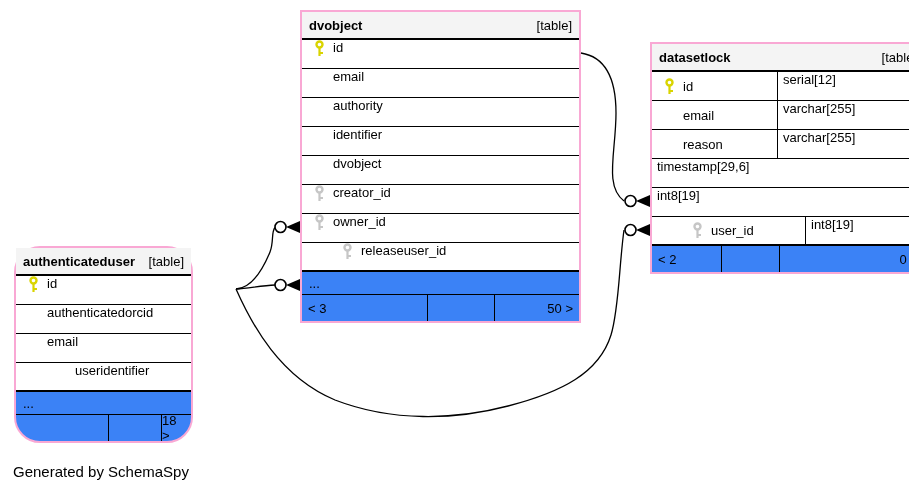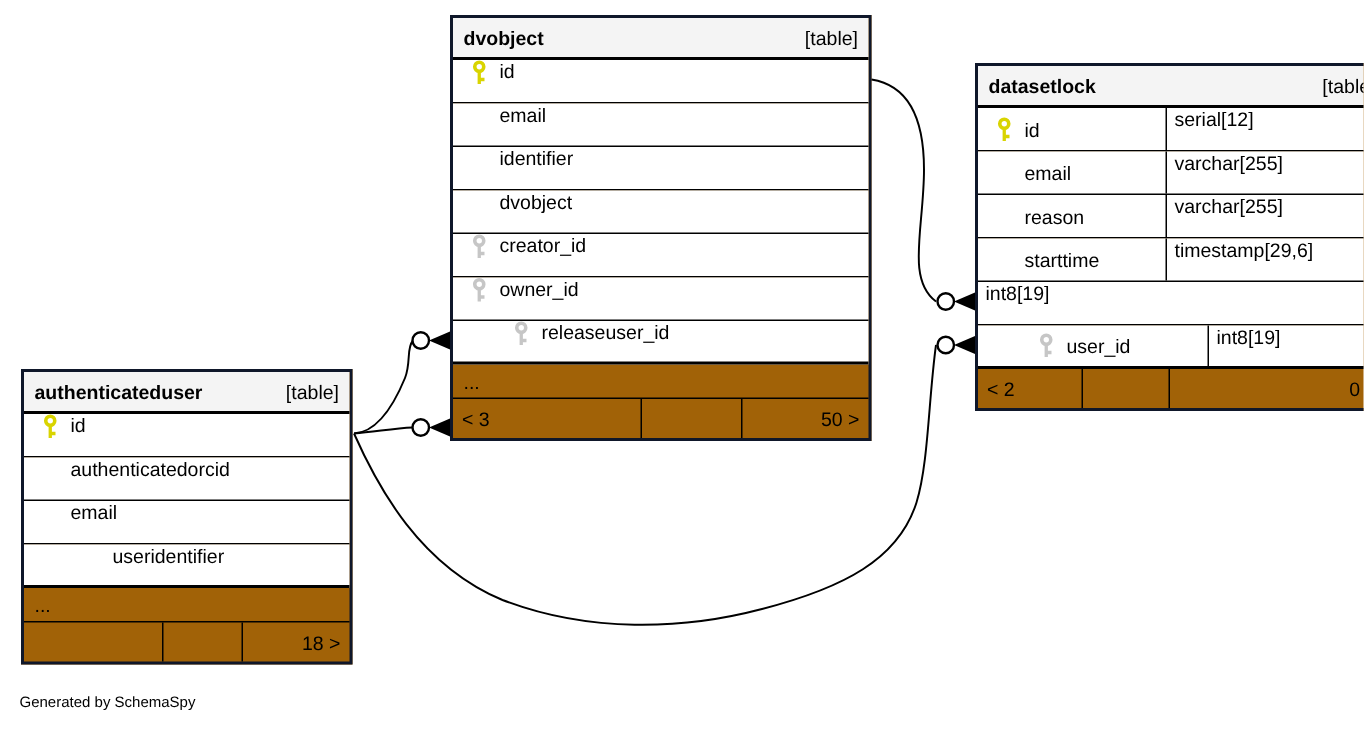--- a/index.html
+++ b/index.html
@@ -2,21 +2,21 @@
 <html><head>
 <meta charset="utf-8">
 <style>
   html,body{margin:0;padding:0;}
   body{
     width:909px;height:495px;position:relative;background:#ffffff;
     font-family:"Liberation Sans",sans-serif;font-size:13px;color:#000;
     overflow:hidden;
   }
   .db-table{
-    position:absolute;background:#a16207;border:2px solid #0f172a;
+    position:absolute;background:#3b82f6;border:2px solid #f9a8d4;
     box-sizing:border-box;z-index:1;
   }
   .tbl-header{
     display:flex;justify-content:space-between;align-items:center;
     height:28px;padding:0 7px;background:#f4f4f4;border-bottom:2px solid #000;
     box-sizing:border-box;
   }
   .tbl-name{font-weight:bold;}
   .tbl-badge{font-weight:normal;}
   .tbl-row{
@@ -41,21 +41,21 @@
   .fcell{
     display:flex;align-items:center;height:100%;box-sizing:border-box;
     border-right:1px solid #000;
   }
   .fcell.last{border-right:none;flex:1;}
   .fcell .fl{padding-left:6px;}
   .fcell .fr{margin-left:auto;padding-right:6px;}
   .overlay{
     position:absolute;left:0;top:0;z-index:5;pointer-events:none;
   }
-  .gen-note{position:absolute;left:13px;top:463px;font-size:10px;z-index:2;}
+  .gen-note{position:absolute;left:13px;top:463px;font-size:15px;z-index:2;}
 </style>
 </head>
 <body>
 
 <div class="db-table" style="left:300px;top:10px;width:281px;">
   <div class="tbl-header">
     <span class="tbl-name">dvobject</span>
     <span class="tbl-badge">[table]</span>
   </div>
   <div class="tbl-row">
@@ -63,20 +63,24 @@
       <svg width="11" height="17" viewBox="0 0 11 17">
           <circle cx="5.5" cy="4.5" r="3" fill="none" stroke="#d9d400" stroke-width="2.4"></circle>
           <path d="M5.5,7.5 L5.5,16 M5.5,13 L9,13" stroke="#d9d400" stroke-width="2.2" fill="none"></path>
         </svg>
     </span>
     <span>id</span>
   </div>
   <div class="tbl-row">
     <span class="key-slot"></span>
     <span>email</span>
+  </div>
+  <div class="tbl-row">
+    <span class="key-slot"></span>
+    <span>authority</span>
   </div>
   <div class="tbl-row">
     <span class="key-slot"></span>
     <span>identifier</span>
   </div>
   <div class="tbl-row">
     <span class="key-slot"></span>
     <span>dvobject</span>
   </div>
   <div class="tbl-row">
@@ -145,24 +149,20 @@
     <span class="cell-type">varchar[255]</span>
   </div>
   <div class="tbl-row">
     <div class="cell-name">
       <span class="key-slot"></span>
       <span>reason</span>
     </div>
     <span class="cell-type">varchar[255]</span>
   </div>
   <div class="tbl-row">
-    <div class="cell-name">
-      <span class="key-slot"></span>
-      <span>starttime</span>
-    </div>
     <span class="cell-type">timestamp[29,6]</span>
   </div>
   <div class="tbl-row">
     <span class="cell-type">int8[19]</span>
   </div>
   <div class="tbl-row last-col">
     <div class="cell-name">
       <span class="key-slot">
         <svg width="11" height="17" viewBox="0 0 11 17">
             <circle cx="5.5" cy="4.5" r="3" fill="none" stroke="#c6c6c6" stroke-width="2.4"></circle>
@@ -179,21 +179,21 @@
       </div>
     <div class="fcell" style="width:58px;">
         <span class="fl"></span>
       </div>
     <div class="fcell last">
         <span class="fr">0 &gt;</span>
       </div>
   </div>
 </div>
 
-<div class="db-table" style="left:14px;top:246px;width:221px;">
+<div class="db-table" style="left:14px;top:246px;width:179px;border-radius:26px;">
   <div class="tbl-header">
     <span class="tbl-name">authenticateduser</span>
     <span class="tbl-badge">[table]</span>
   </div>
   <div class="tbl-row">
     <span class="key-slot">
       <svg width="11" height="17" viewBox="0 0 11 17">
           <circle cx="5.5" cy="4.5" r="3" fill="none" stroke="#d9d400" stroke-width="2.4"></circle>
           <path d="M5.5,7.5 L5.5,16 M5.5,13 L9,13" stroke="#d9d400" stroke-width="2.2" fill="none"></path>
         </svg>

